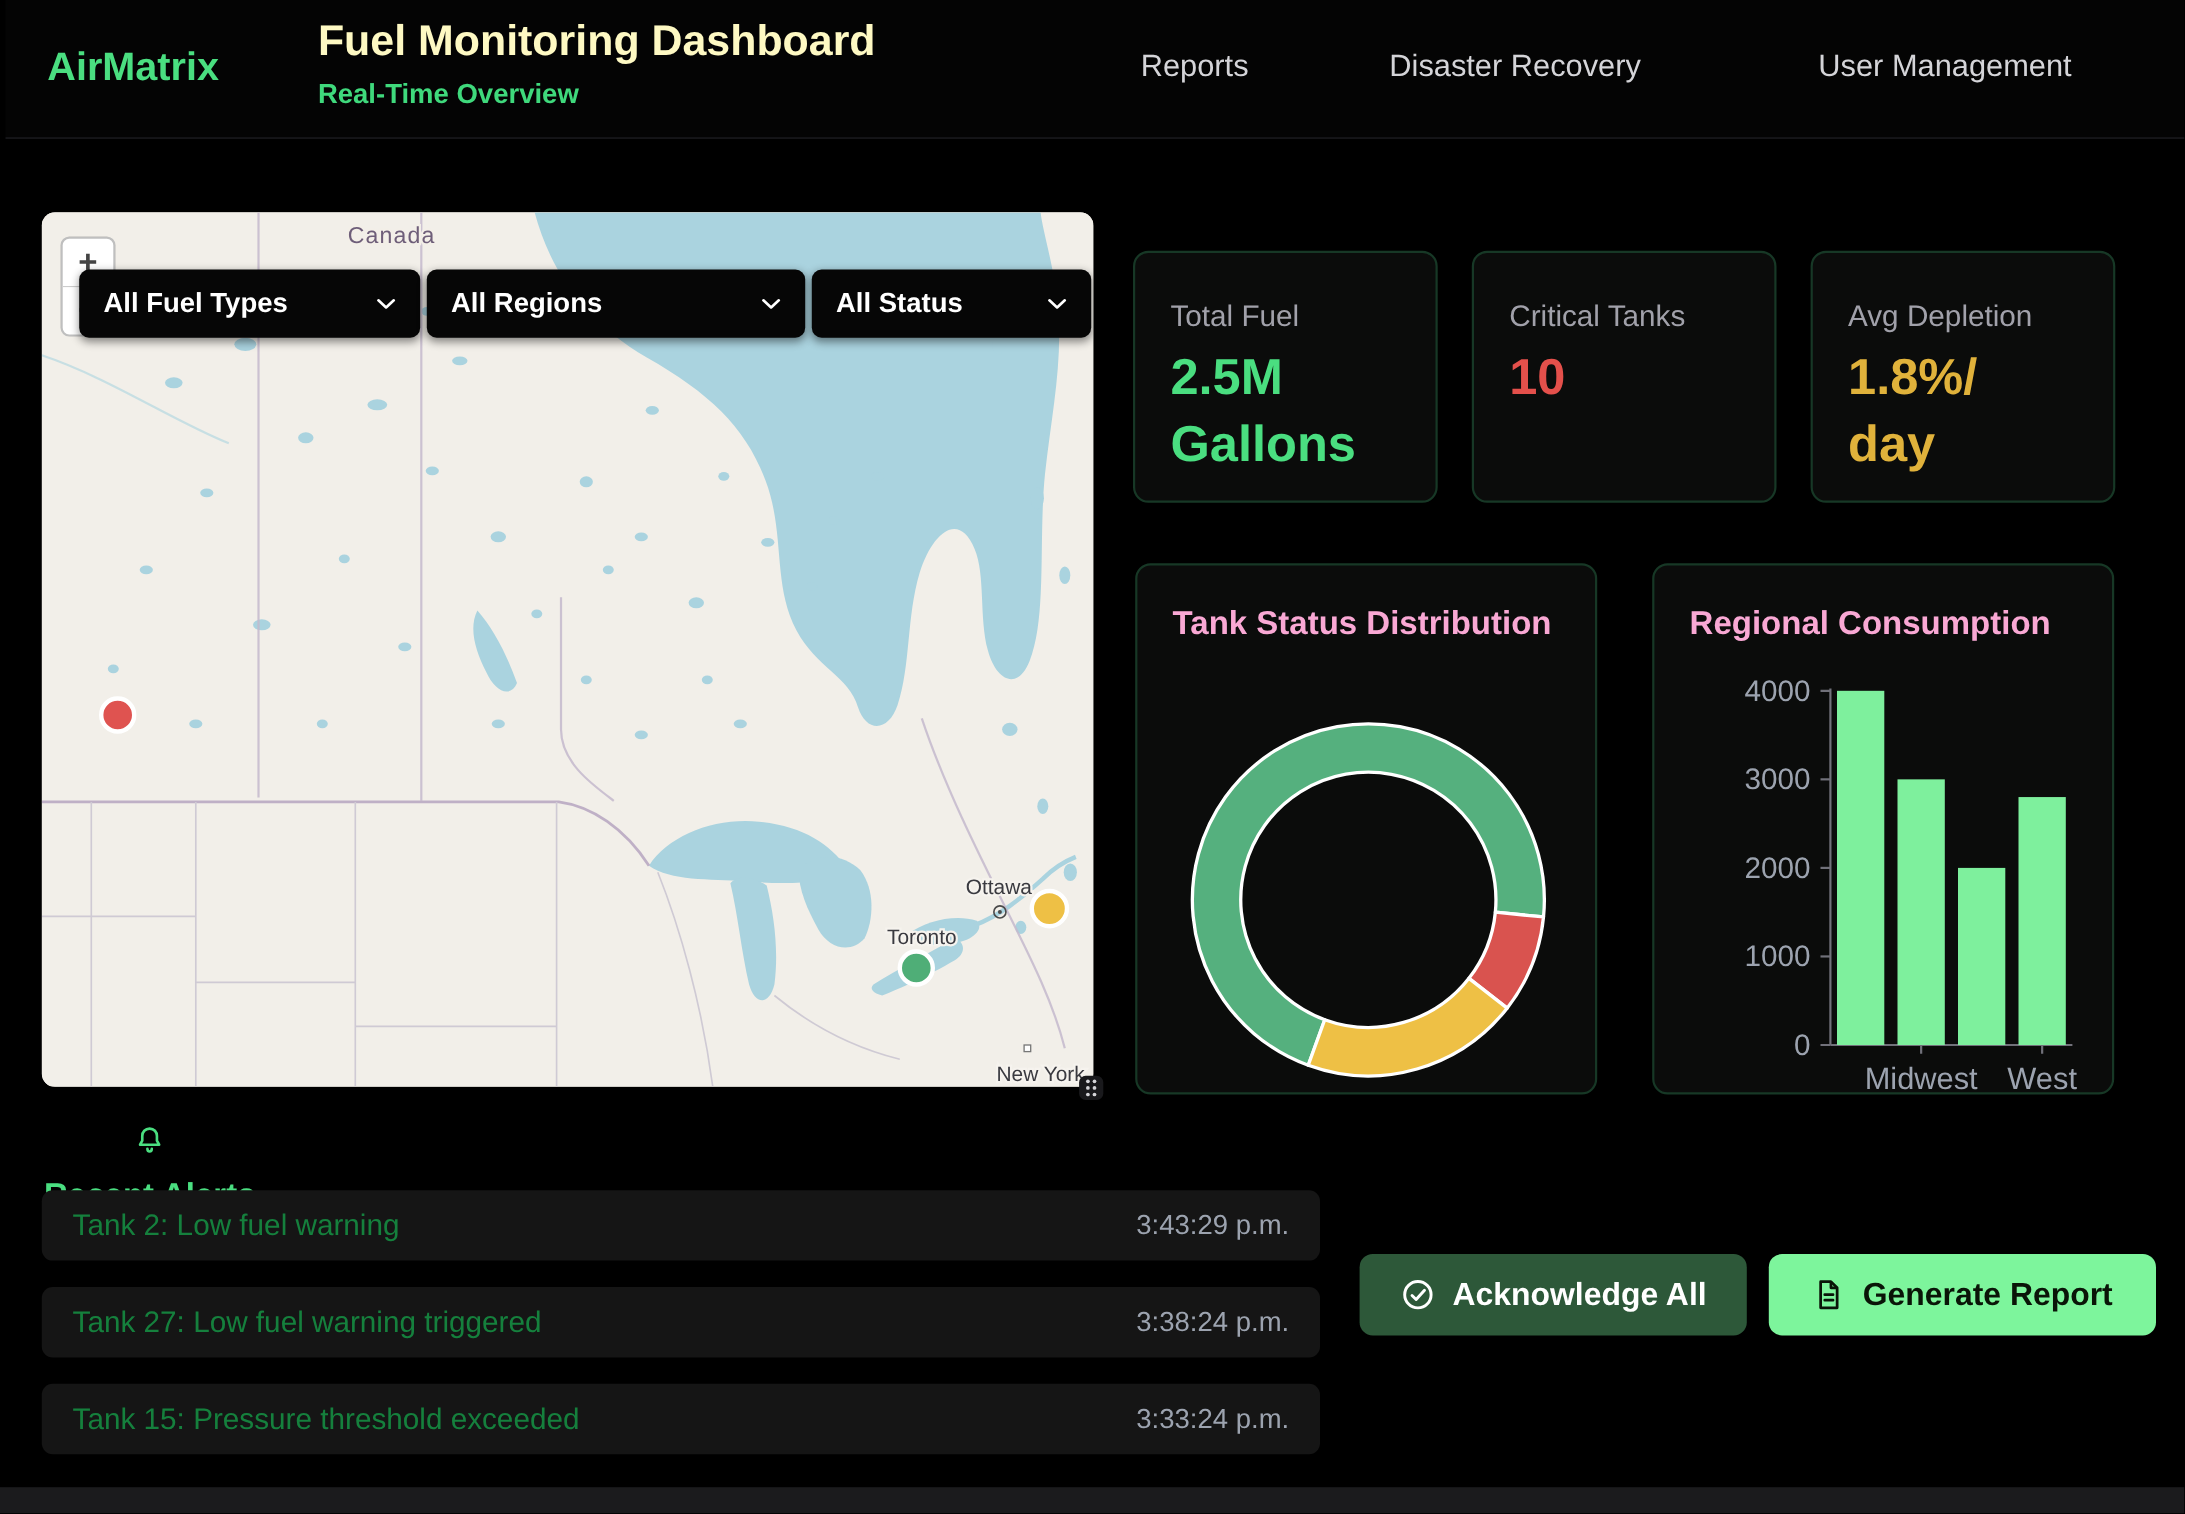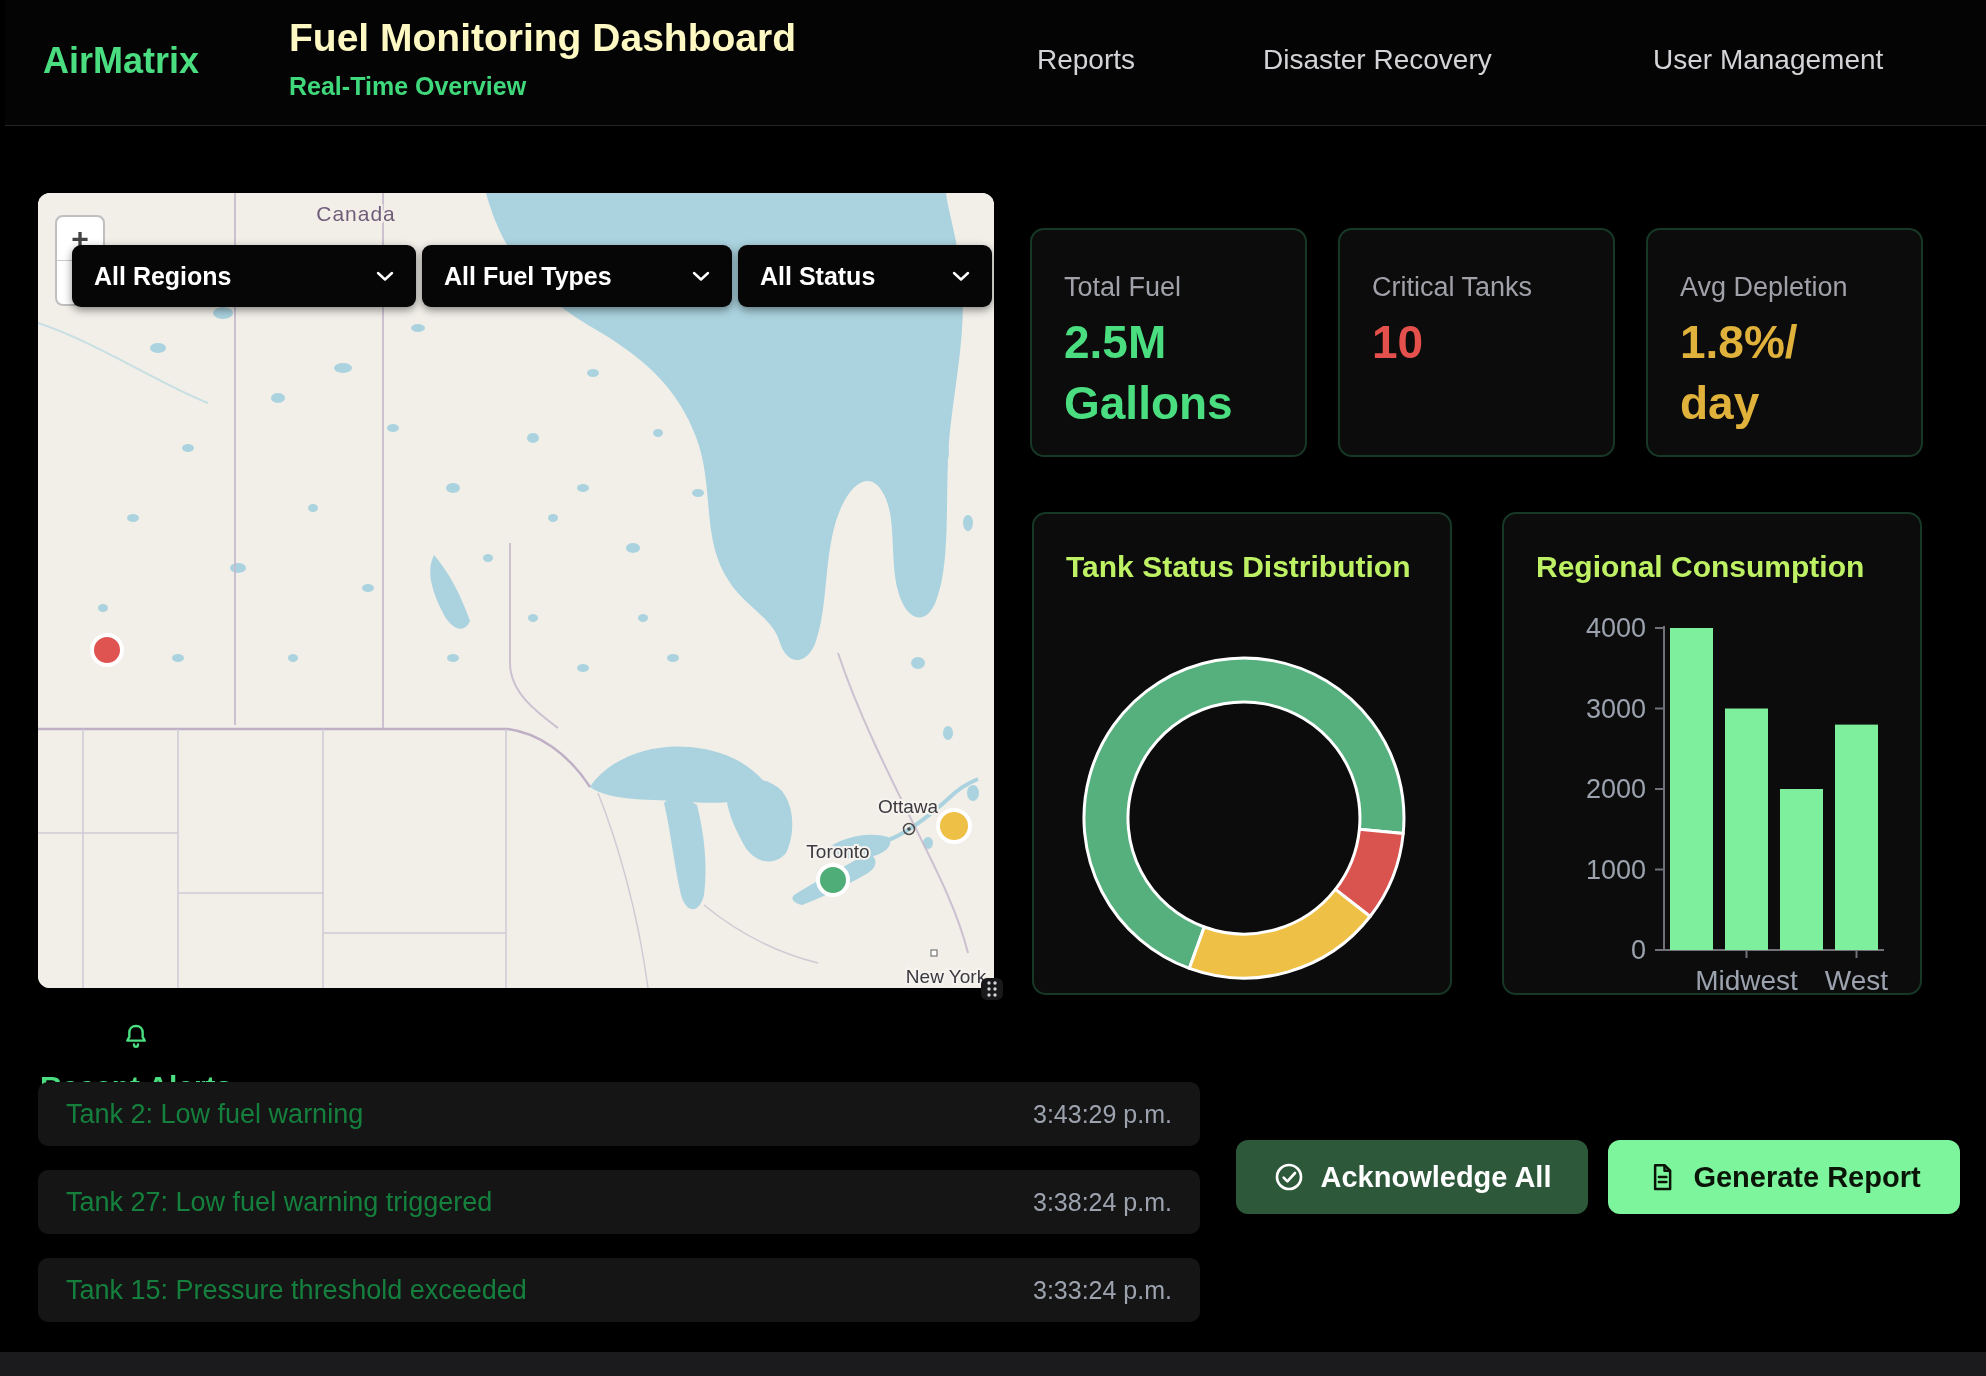--- a/index.html
+++ b/index.html
@@ -39,21 +39,21 @@
              border:2px solid #173826;border-radius:14px;box-sizing:border-box;}
   .stat-1{left:1030px;} .stat-2{left:1338px;} .stat-3{left:1646px;}
   .stat-label{position:absolute;left:32px;top:42px;font-size:27px;color:#a1a1aa;}
   .stat-value{position:absolute;left:32px;top:82px;font-size:46px;font-weight:700;line-height:1.32;
               white-space:pre-line;}
 
   
   .chart-card{position:absolute;top:512px;width:420px;height:483px;background:#0b0c0b;
               border:2px solid #173826;border-radius:14px;box-sizing:border-box;}
   .chart-1{left:1032px;} .chart-2{left:1502px;}
-  .card-title{position:absolute;left:32px;top:36px;font-size:30px;font-weight:700;color:#bef264;}
+  .card-title{position:absolute;left:32px;top:36px;font-size:30px;font-weight:700;color:#f9a8d4;}
   .chart-svg{position:absolute;left:0;top:0;}
   .chart-svg text{font-family:"Liberation Sans",sans-serif;}
 
   
   .alerts-head{position:absolute;left:40px;top:1022px;display:flex;align-items:center;gap:16px;flex-direction:column;}
   .alerts-head .txt{font-size:30px;font-weight:700;color:#4ade80;}
   .alerts-list{position:absolute;left:38px;top:1082px;width:1162px;}
   .alert-row{height:64px;background:#151515;border-radius:10px;margin-bottom:24px;display:flex;
              align-items:center;justify-content:space-between;padding:0 28px;box-sizing:border-box;cursor:pointer;}
   .alert-text{font-size:27px;color:#15803d;font-weight:500;}
@@ -171,28 +171,28 @@
       </g>
     </svg>
 
     <div class="zoomctl">
       <div class="zbtn">+</div>
       <div class="zdiv"></div>
       <div class="zbtn">−</div>
     </div>
 
     <div class="filters">
-      <div class="dd dd-regions">
-        <span class="lab">All Regions</span>
+      <div class="dd dd-fuel">
+        <span class="lab">All Fuel Types</span>
         <svg width="18" height="11" viewBox="0 0 18 11">
             <polyline points="2,2 9,8.5 16,2" fill="none" stroke="#fff" stroke-width="2.4" stroke-linecap="round" stroke-linejoin="round"></polyline>
           </svg>
       </div>
-      <div class="dd dd-fuel">
-        <span class="lab">All Fuel Types</span>
+      <div class="dd dd-regions">
+        <span class="lab">All Regions</span>
         <svg width="18" height="11" viewBox="0 0 18 11">
             <polyline points="2,2 9,8.5 16,2" fill="none" stroke="#fff" stroke-width="2.4" stroke-linecap="round" stroke-linejoin="round"></polyline>
           </svg>
       </div>
       <div class="dd dd-status">
         <span class="lab">All Status</span>
         <svg width="18" height="11" viewBox="0 0 18 11">
             <polyline points="2,2 9,8.5 16,2" fill="none" stroke="#fff" stroke-width="2.4" stroke-linecap="round" stroke-linejoin="round"></polyline>
           </svg>
       </div>

